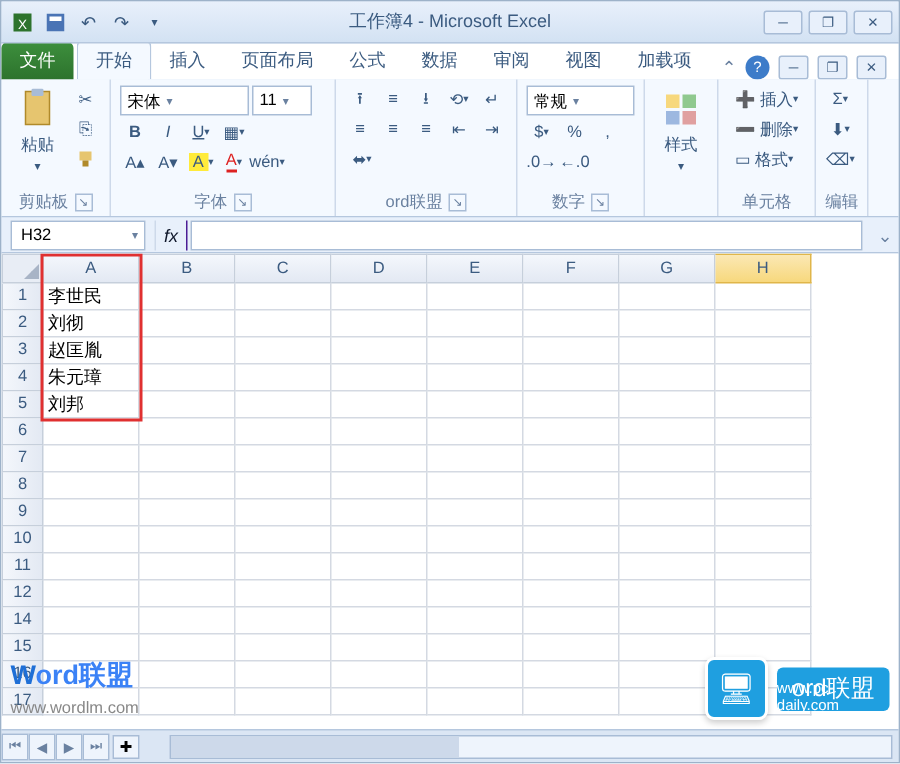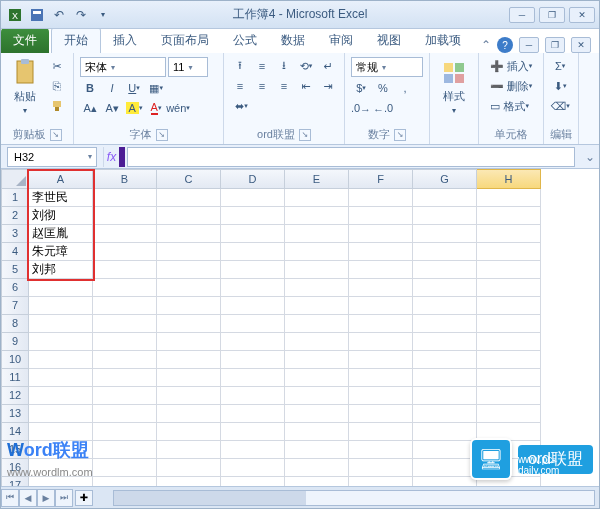--- a/index.html
+++ b/index.html
@@ -29,21 +29,21 @@
   .sm-row { display: flex; gap: 2px; }
   .sm-btn { width: 20px; height: 18px; border: 1px solid transparent; display: flex; align-items: center; justify-content: center; font-size: 11px; color: #3b5b80; border-radius: 2px; }
   .combo { height: 20px; border: 1px solid #a8bcd6; background: #fff; display: flex; align-items: center; padding: 0 4px; font-size: 11px; gap: 4px; }
   .combo .arr { color: #6a81a0; font-size: 8px; }
   .font-stack { display: flex; flex-direction: column; gap: 2px; }
   .col-stack { display: flex; flex-direction: column; gap: 2px; }
 
   .formulabar { height: 24px; background: #e8f0fb; border-bottom: 1px solid #b5c7de; display: flex; align-items: center; }
   .namebox { width: 90px; height: 20px; margin: 0 6px; background: #fff; border: 1px solid #a8bcd6; display: flex; align-items: center; padding: 0 6px; font-size: 11px; position: relative; }
   .namebox .arr { position: absolute; right: 4px; font-size: 8px; color: #6a81a0; }
-  .fx-btn { width: 22px; height: 20px; display: flex; align-items: center; justify-content: center; font-style: italic; font-size: 12px; color: #8b5cf6; border-left: 1px solid #cdd9ea; border-right: 6px solid #4c1d95; }
+  .fx-btn { width: 22px; height: 20px; display: flex; align-items: center; justify-content: center; font-style: italic; font-size: 12px; color: #0f172a; border-left: 1px solid #cdd9ea; border-right: 1px solid #4c1d95; }
   .formula-input { flex: 1; height: 20px; background: #fff; border: 1px solid #a8bcd6; margin: 0 6px 0 2px; }
   .fb-expand { width: 18px; display: flex; align-items: center; justify-content: center; color: #6a81a0; }
 
   .sheet-area { flex: 1; background: #fff; position: relative; overflow: hidden; display: flex; flex-direction: column; }
   .grid-header { display: flex; height: 20px; }
   .selall { width: 28px; border: 1px solid #c6cfdb; background: #e8edf5; position: relative; }
   .selall::after { content: ""; position: absolute; right: 2px; bottom: 2px; border: 5px solid transparent; border-right-color: #a8b4c6; border-bottom-color: #a8b4c6; }
   .colhdr { width: 64px; border: 1px solid #c6cfdb; border-left: none; background: linear-gradient(#f4f7fc, #e3e9f3); text-align: center; font-size: 11px; color: #3b5b80; line-height: 18px; }
   .colhdr.sel { background: linear-gradient(#fbe8b4, #f7d87d); border-color: #e0b64a; }
   .grid-body { flex: 1; overflow: hidden; }
@@ -444,31 +444,20 @@
           <div class="cell"></div>
           <div class="cell"></div>
           <div class="cell"></div>
           <div class="cell"></div>
           <div class="cell"></div>
           <div class="cell"></div>
           <div class="cell"></div>
           <div class="cell"></div>
         </div>
         <div class="row">
-          <div class="rowhdr">13</div>
-          <div class="cell"></div>
-          <div class="cell"></div>
-          <div class="cell"></div>
-          <div class="cell"></div>
-          <div class="cell"></div>
-          <div class="cell"></div>
-          <div class="cell"></div>
-          <div class="cell"></div>
-        </div>
-        <div class="row">
           <div class="rowhdr">14</div>
           <div class="cell"></div>
           <div class="cell"></div>
           <div class="cell"></div>
           <div class="cell"></div>
           <div class="cell"></div>
           <div class="cell"></div>
           <div class="cell"></div>
           <div class="cell"></div>
         </div>

